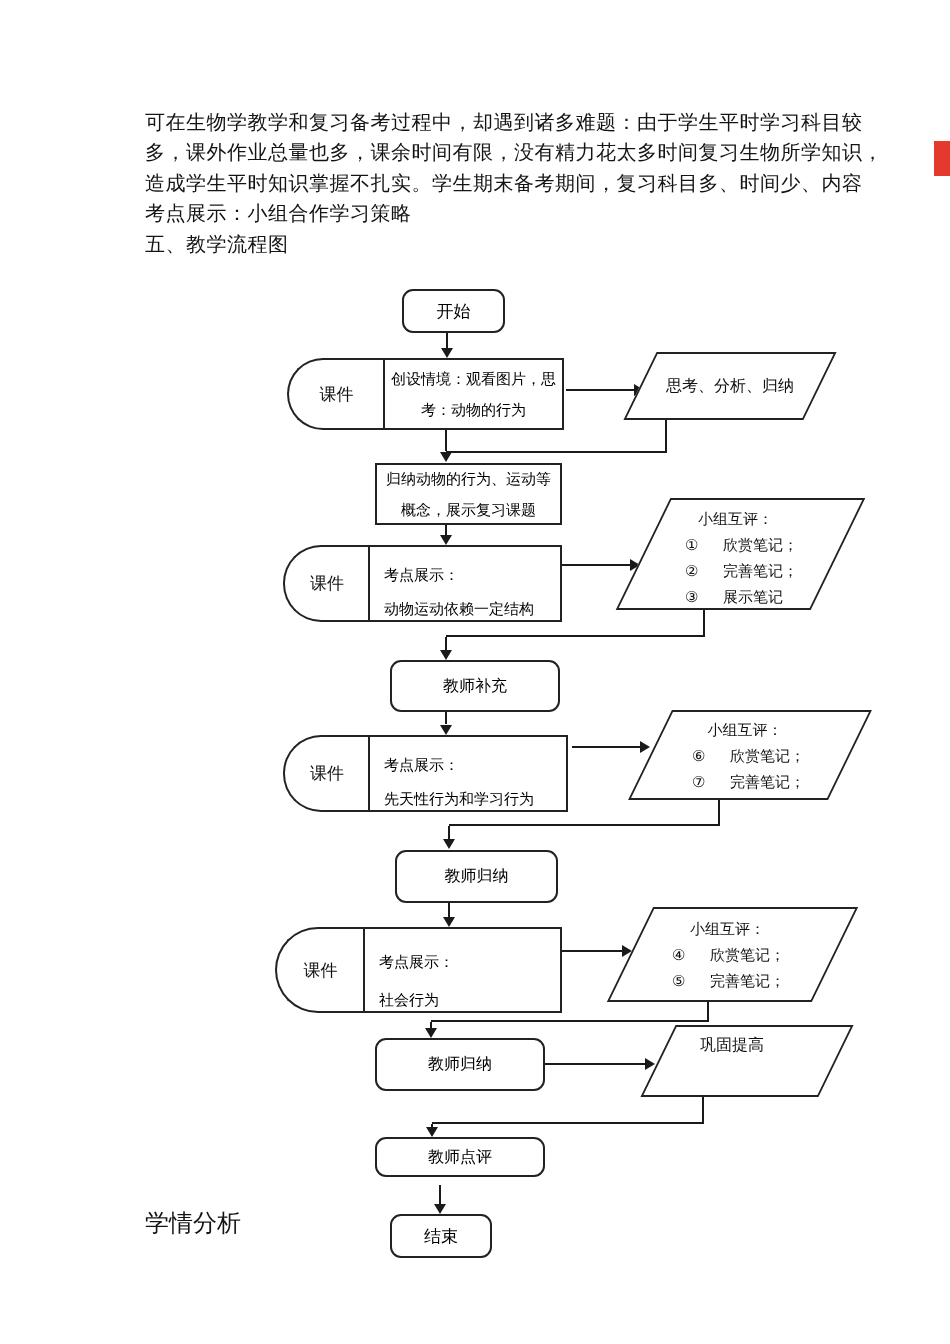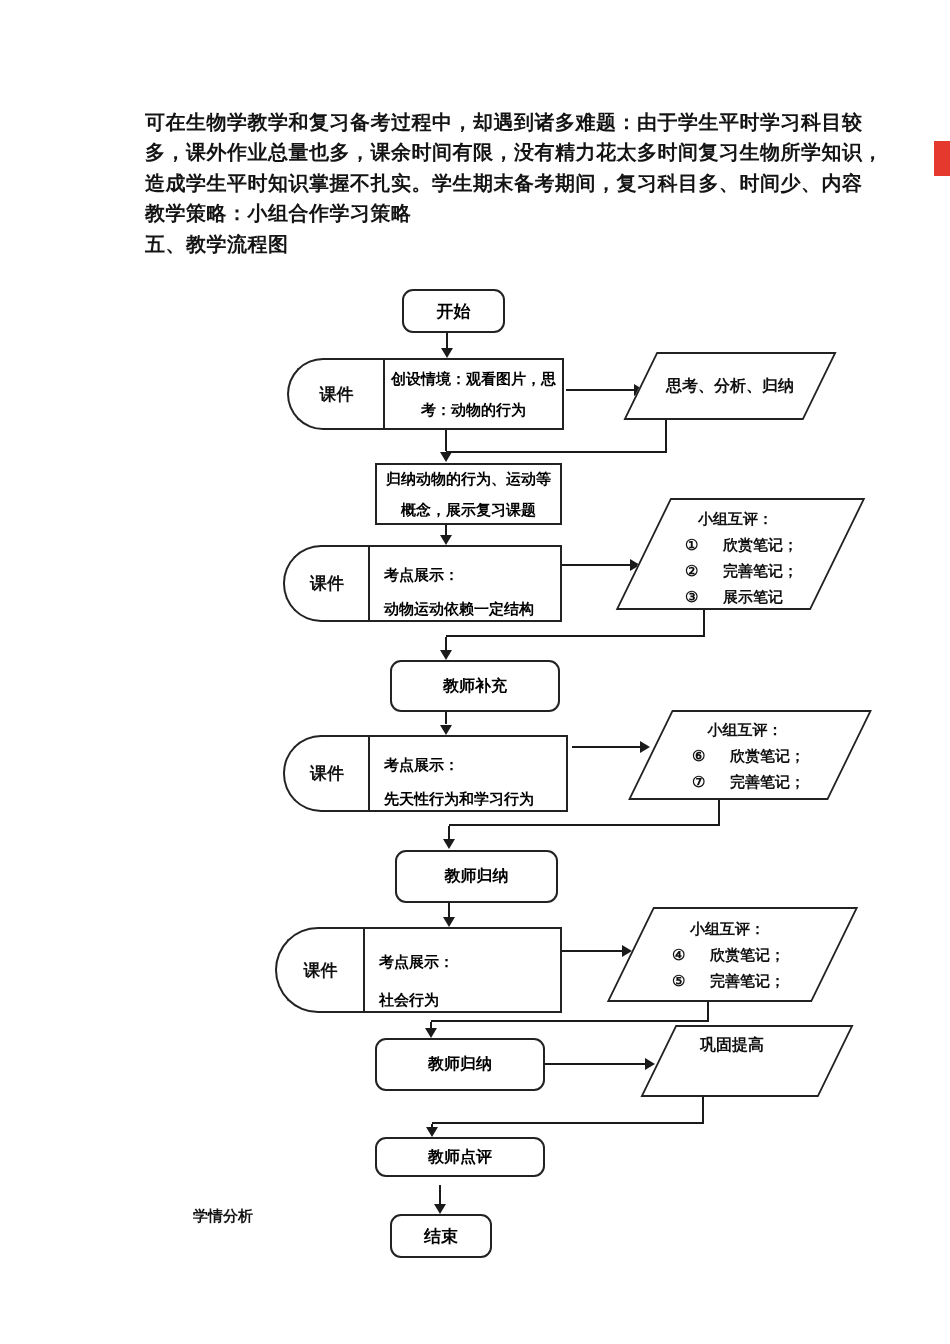--- a/index.html
+++ b/index.html
@@ -1,18 +1,18 @@
 <!DOCTYPE html>
 <html><head>
 <meta charset="utf-8">
 <style>
   html,body{margin:0;padding:0;background:#ffffff;}
   .page{
     position:relative;width:950px;height:1344px;background:#ffffff;
-    font-family:"Liberation Serif","DejaVu Serif",serif;color:#1a1a1a;overflow:hidden;font-weight:bold;
+    font-family:"Liberation Serif","DejaVu Serif",serif;color:#1a1a1a;overflow:hidden;
   }
   
   .textblock{position:absolute;left:145px;top:107px;width:690px;}
   .pline{font-size:20px;line-height:30.4px;white-space:nowrap;letter-spacing:0.5px;color:#141414;}
   .redmark{position:absolute;right:0;top:141px;width:16px;height:35px;}
   .node{
     position:absolute;box-sizing:border-box;border:2px solid #222;background:#fff;
     display:flex;align-items:center;justify-content:center;font-size:16px;color:#000000;
   }
   .round{border-radius:11px;}
@@ -30,32 +30,32 @@
   .pitem{display:flex;margin-left:40px;line-height:26px;}
   .pnum{width:38px;}
   .ptop{padding-top:8px;padding-left:40px;font-size:16px;}
   
   .vl{position:absolute;width:2px;background:#1a1a1a;}
   .hl{position:absolute;height:2px;background:#1a1a1a;}
   .ah-down{position:absolute;width:0;height:0;border-left:6px solid transparent;
     border-right:6px solid transparent;border-top:10px solid #1a1a1a;}
   .ah-right{position:absolute;width:0;height:0;border-top:6px solid transparent;
     border-bottom:6px solid transparent;border-left:10px solid #1a1a1a;}
-  .bottomlabel{position:absolute;left:145px;top:1207px;font-size:15px;color:#141414;margin-left:48px;}
+  .bottomlabel{position:absolute;left:145px;top:1207px;font-size:24px;color:#141414;}
 </style>
 </head>
 <body>
 
 <div class="page">
 
   <div class="textblock">
     <div class="pline">可在生物学教学和复习备考过程中，却遇到诸多难题：由于学生平时学习科目较</div>
     <div class="pline">多，课外作业总量也多，课余时间有限，没有精力花太多时间复习生物所学知识，</div>
     <div class="pline">造成学生平时知识掌握不扎实。学生期末备考期间，复习科目多、时间少、内容</div>
-    <div class="pline">教学策略：小组合作学习策略</div>
+    <div class="pline">考点展示：小组合作学习策略</div>
     <div class="pline">五、教学流程图</div>
   </div>
 
   <div class="redmark">
     <span style="display:block;width:100%;height:100%;background:#e5392e"></span>
   </div>
 
   <div class="node round" style="left:402px;top:289px;width:103px;height:44px;font-size:17px;">
     <span>开始</span>
   </div>

